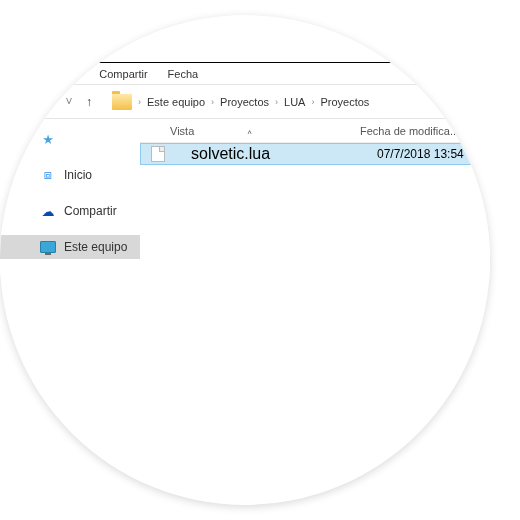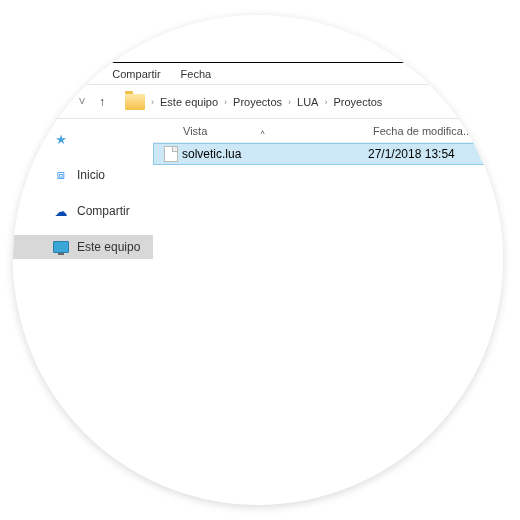--- a/index.html
+++ b/index.html
@@ -1,17 +1,17 @@
 <!DOCTYPE html>
 <html><head>
   <meta charset="utf-8">
   <style>
     * { box-sizing: border-box; margin: 0; padding: 0; font-family: "Segoe UI", Tahoma, sans-serif; }
     body { width: 520px; height: 520px; background: #fff; position: relative; overflow: hidden; }
-    .clip { position: absolute; top: 15px; left: 13px; width: 490px; height: 490px; border-radius: 50%; overflow: hidden; box-shadow: 0 2px 8px rgba(0,0,0,0.15); background: #fff; }
+    .clip { position: absolute; top: 15px; left: 0; width: 490px; height: 490px; border-radius: 50%; overflow: hidden; box-shadow: 0 2px 8px rgba(0,0,0,0.15); background: #fff; }
     .window { position: absolute; top: 22px; left: -10px; width: 520px; background: #fff; }
     .titlebar { height: 26px; border-bottom: 1px solid #000; display: flex; align-items: center; padding-left: 70px; }
     .titlebar span { font-size: 12px; color: #000; }
     .ribbon { height: 22px; display: flex; align-items: center; padding-left: 32px; gap: 20px; border-bottom: 1px solid #e5e5e5; }
     .ribbon span { font-size: 11px; color: #333; }
     .addressbar { height: 34px; display: flex; align-items: center; padding-left: 32px; gap: 6px; border-bottom: 1px solid #e5e5e5; }
     .nav-arrow { width: 14px; height: 14px; color: #888; font-size: 12px; display: inline-flex; align-items: center; justify-content: center; cursor: default; }
     .nav-arrow.active { color: #333; }
     .folder-icon { width: 20px; height: 16px; background: linear-gradient(#ffe9a6, #f3c04b); border-radius: 1px; position: relative; }
     .folder-icon::before { content: ""; position: absolute; top: -3px; left: 0; width: 8px; height: 3px; background: #f3c04b; border-radius: 1px 1px 0 0; }
@@ -30,21 +30,21 @@
     .monitor::after { content: ""; position: absolute; bottom: -3px; left: 4px; width: 6px; height: 2px; background: #6a6a6a; }
     .net { width: 14px; height: 12px; background: #3ba7d9; border: 1px solid #2b7fa6; position: relative; }
     .filepane { flex: 1; }
     .headers { height: 24px; display: flex; align-items: center; border-bottom: 1px solid #eee; }
     .col-name { width: 220px; padding-left: 30px; font-size: 11px; color: #555; }
     .col-date { width: 150px; font-size: 11px; color: #555; }
     .sort-caret { font-size: 8px; color: #555; margin-left: 50px; }
     .row { height: 22px; display: flex; align-items: center; background: #cce8f6; border: 1px solid #8ccaf0; }
     .file-icon { width: 14px; height: 16px; background: #fff; border: 1px solid #bbb; margin-left: 10px; position: relative; }
     .file-icon::before { content: ""; position: absolute; top: 0; right: 0; width: 4px; height: 4px; background: #eee; border-left: 1px solid #bbb; border-bottom: 1px solid #bbb; }
-    .file-name { font-size: 12px; color: #000; margin-left: 4px; width: 186px; }
+    .file-name { font-size: 16px; color: #000; margin-left: 26px; width: 186px; }
     .file-date { font-size: 12px; color: #000; }
   </style>
 </head>
 <body>
 
 <div class="clip">
   <div class="window">
     <div class="titlebar">
       <span>Proyectos</span>
     </div>
@@ -100,18 +100,18 @@
         <div class="headers">
           <div class="col-name">
             <span>Vista</span>
             <span class="sort-caret">˄</span>
           </div>
           <div class="col-date">Fecha de modifica...</div>
         </div>
         <div class="row">
           <span class="file-icon"></span>
           <span class="file-name">solvetic.lua</span>
-          <span class="file-date">27/1/2018 13:54</span>
+          <span class="file-date">07/7/2018 13:54</span>
         </div>
       </div>
     </div>
   </div>
 </div>
 
 </body></html>

